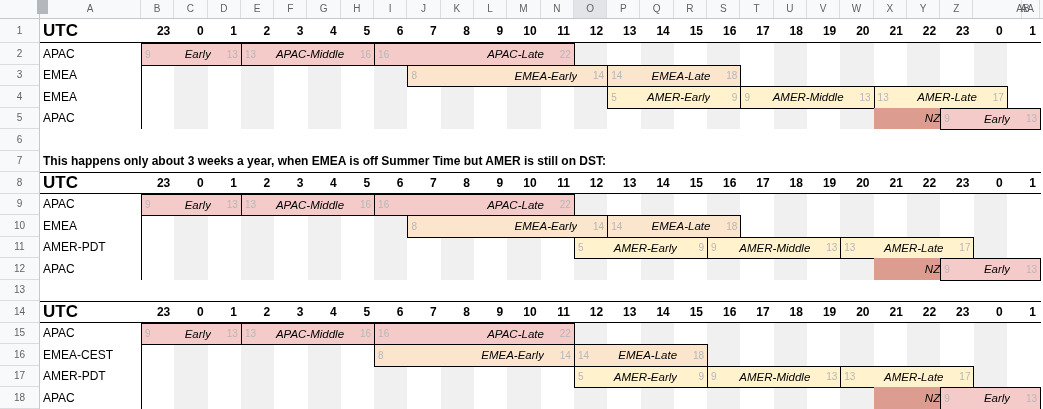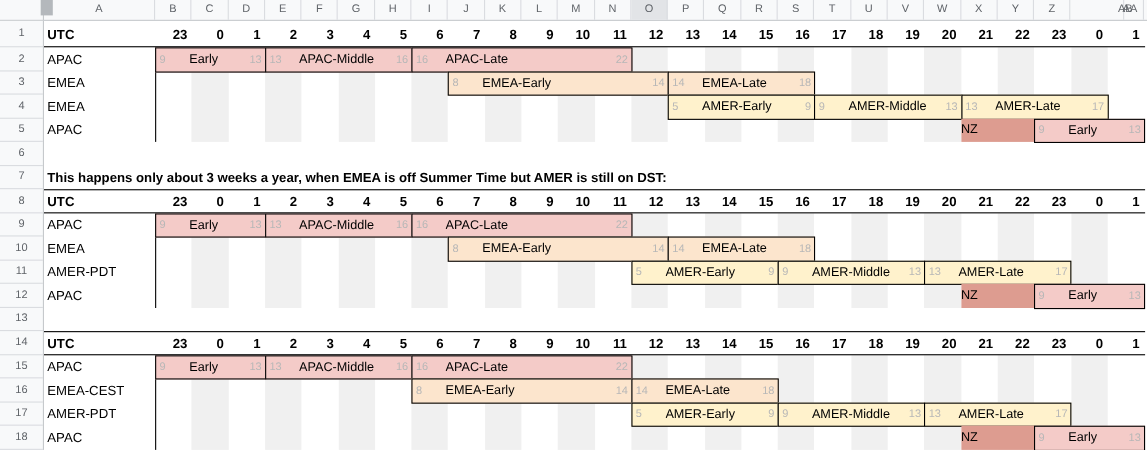--- a/index.html
+++ b/index.html
@@ -15,31 +15,31 @@
   .gutter{position:absolute;left:0;top:19px;width:40px;height:390px;background:#f8f9fa;
           border-right:1px solid #c6c9cc;box-sizing:border-box;z-index:5;}
   .gutcell{position:absolute;left:0;width:39px;display:flex;align-items:center;justify-content:center;
            font-size:10px;color:#5f6368;border-bottom:1px solid #dadce0;box-sizing:border-box;}
   .grid{position:absolute;left:40px;top:19px;width:1003px;height:390px;overflow:hidden;background:#fff;}
   .stripe{position:absolute;z-index:1;}
   .lseg{position:absolute;width:1px;background:#000;z-index:2;}
   .utcrow{position:absolute;left:0;display:flex;align-items:center;border-bottom:1px solid #000;
           box-sizing:border-box;z-index:2;}
   .utcrow.t{border-top:1px solid #000;}
-  .ucell-a{width:101px;font-weight:bold;font-size:12px;padding-left:3px;box-sizing:border-box;}
+  .ucell-a{width:101px;font-weight:bold;font-size:17px;padding-left:3px;box-sizing:border-box;}
   .ucell{width:33.3px;text-align:right;font-weight:bold;font-size:12px;padding-right:4px;box-sizing:border-box;}
   .rowlabel{position:absolute;left:3px;z-index:2;font-size:12px;display:flex;align-items:center;
             white-space:nowrap;color:#000;}
   .rowlabel.bold{font-weight:bold;}
   .band{position:absolute;display:flex;align-items:center;z-index:3;box-sizing:border-box;}
   .band.bordered{border:1px solid #000;}
   .bnum{flex:0 0 30px;font-size:10px;box-sizing:border-box;}
   .bnum.s{text-align:left;padding-left:3px;}
   .bnum.e{text-align:right;padding-right:3px;}
-  .blabel{flex:1 1 auto;text-align:left;font-size:11.5px;color:#000;white-space:nowrap;overflow:hidden;}
+  .blabel{flex:1 1 auto;text-align:right;font-size:11.5px;color:#000;white-space:nowrap;overflow:hidden;font-style:italic;}
 </style>
 </head>
 <body>
 
 <div class="sheet">
   <div class="corner"></div>
   <div class="corner-tab"></div>
   <div class="colhead">
       <div class="colcell" style="left: 0px; width: 101px;">A</div>
       <div class="colcell" style="left: 101px; width: 33.3px;">B</div>

